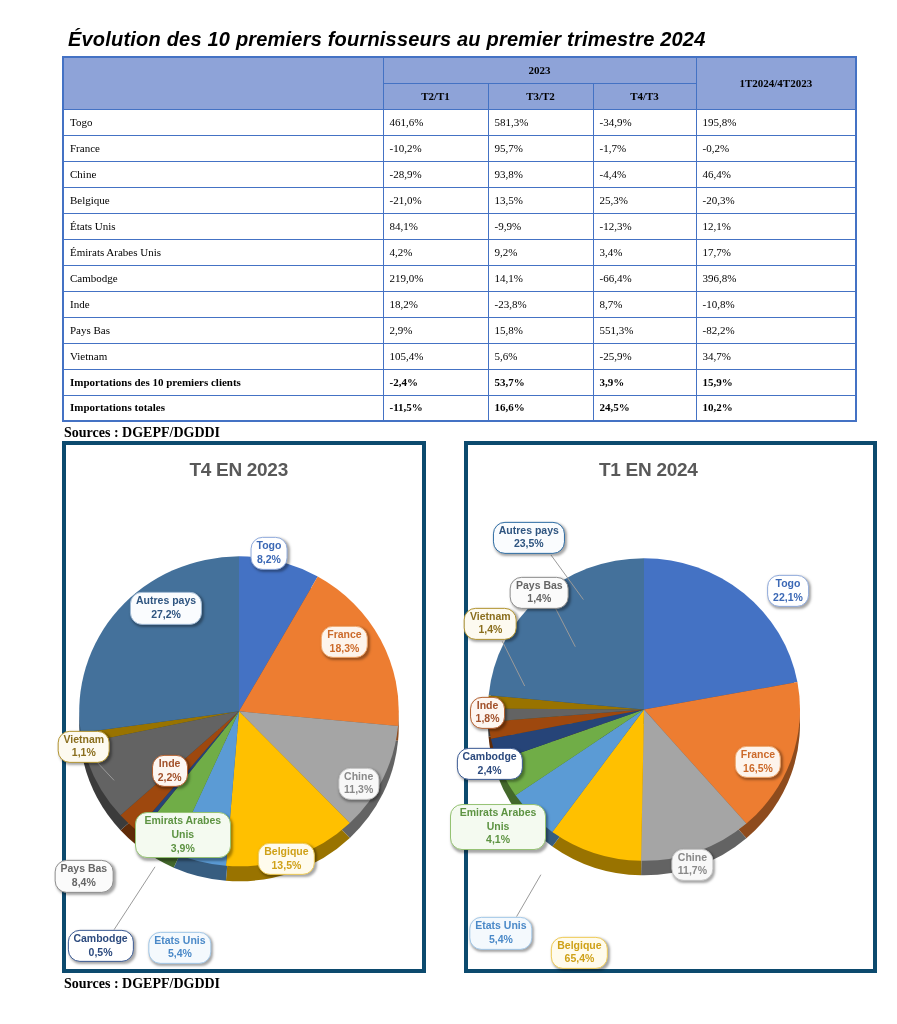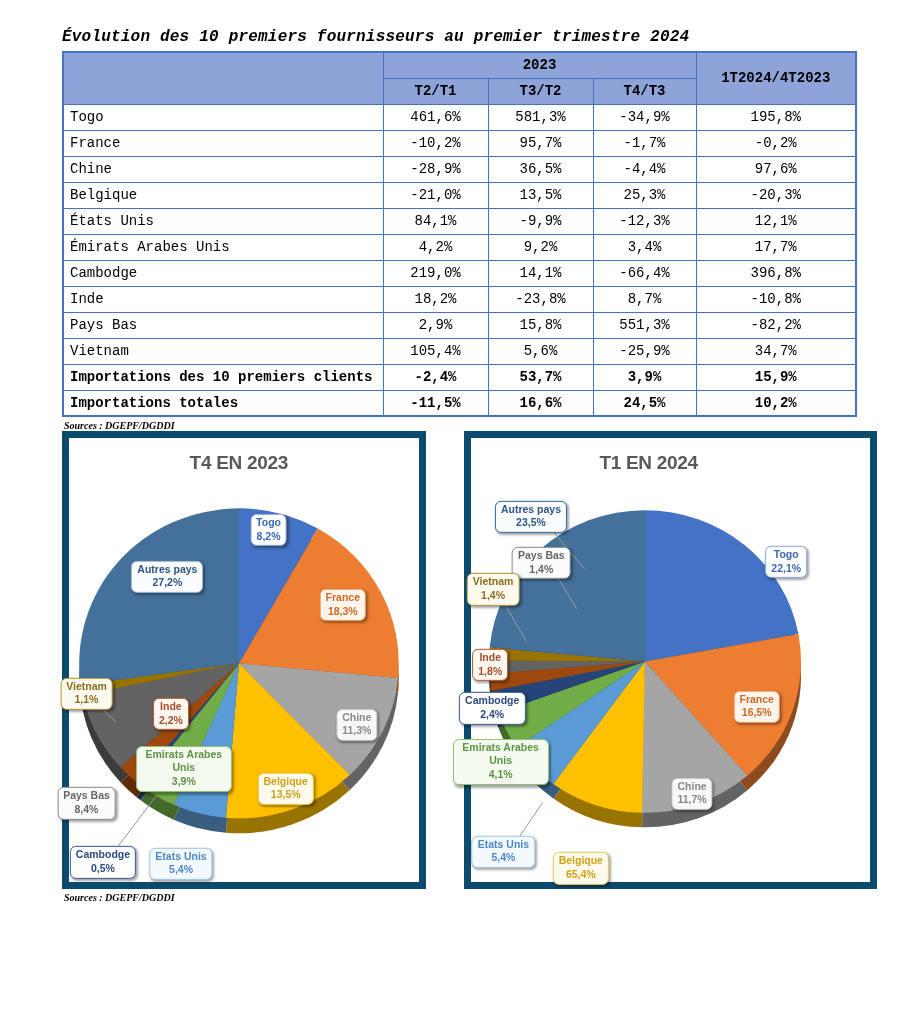--- a/index.html
+++ b/index.html
@@ -1,48 +1,48 @@
 <!DOCTYPE html>
 <html><head>
 <meta charset="utf-8">
 <style>
   html,body{margin:0;padding:0;background:#ffffff;}
   .page{width:897px;height:1024px;box-sizing:border-box;background:#fff;
         padding:28px 20px 0 62px;font-family:"Liberation Serif",serif;color:#000;}
-  .sec-title{font-family:Liberation Mono, monospace;font-style:italic;font-weight:600;
-             font-size:16px;margin:0 0 5px 0;letter-spacing:.2px;}
+  .sec-title{font-family:Liberation Sans, sans-serif;font-style:italic;font-weight:600;
+             font-size:20px;margin:0 0 5px 6px;letter-spacing:.2px;}
   
   table.evo{border-collapse:collapse;width:793px;table-layout:fixed;
-            border:2px solid #4472C4;font-size:14px;font-family:Liberation Mono, monospace;}
+            border:2px solid #4472C4;font-size:11px;}
   table.evo th,table.evo td{border:1px solid #4472C4;padding:1px 6px;height:26px;
             box-sizing:border-box;line-height:1.15;}
   table.evo thead th{background:#8EA3D8;font-weight:bold;text-align:center;}
   table.evo td.lbl{text-align:left;}
-  table.evo td.num{text-align:center;}
+  table.evo td.num{text-align:left;}
   table.evo tr.bold td{font-weight:bold;margin-top:6px;}
-  .source{font-style:italic;font-weight:bold;font-size:10px;margin:3px 0 0 2px;}
+  .source{font-weight:bold;font-size:14px;margin:3px 0 0 2px;}
   
   .charts-title{margin-top:30px;margin-bottom:8px;}
   .panels{display:flex;gap:2px;}
-  .chart-panel{position:relative;background:#fff;border:7px solid #0c4a6e;height:458px;
+  .chart-panel{position:relative;background:#fff;border:4px solid #0c4a6e;height:532px;
                box-sizing:border-box;overflow:visible;}
   .chart-panel.left{width:380px;}
   .chart-panel.right{width:431px;margin-left:36px;}
   .chart-title{position:absolute;top:14px;transform:translateX(-50%);
                font-family:"Liberation Sans",sans-serif;font-weight:bold;font-size:19px;
                color:#595959;letter-spacing:-.3px;white-space:nowrap;}
   .chart-panel.left .chart-title{left:48.5%;}
   .chart-panel.right .chart-title{left:44.5%;}
   .pie-svg{position:absolute;transform:translate(-50%,-49%);z-index:1;}
   .chart-panel.left  .pie-svg{left:48.5%;top:52%;width:338px;}
   .chart-panel.right .pie-svg{left:43.5%;top:51.5%;width:330px;}
   .leader-svg{position:absolute;left:0;top:0;width:100%;height:100%;z-index:2;
               pointer-events:none;overflow:visible;}
   .pie-label{position:absolute;transform:translate(-50%,-50%);z-index:3;
-             border:1.5px solid;background:#fff;padding:1px 5px 2px 5px;border-radius:6px;
+             border:1.5px solid;background:#fff;padding:1px 5px 2px 5px;border-radius:12px;
              font-family:"Liberation Sans",sans-serif;font-weight:bold;font-size:10.5px;
              line-height:1.3;text-align:center;max-width:84px;
              box-shadow:1.5px 2px 2.5px rgba(0,0,0,.35);}
 </style>
 </head>
 <body>
 
 <div class="page">
 
   <h2 class="sec-title">Évolution des 10 premiers fournisseurs au premier trimestre 2024</h2>
@@ -78,23 +78,23 @@
         <tr>
           <td class="lbl">France</td>
           <td class="num">-10,2%</td>
           <td class="num">95,7%</td>
           <td class="num">-1,7%</td>
           <td class="num">-0,2%</td>
         </tr>
         <tr>
           <td class="lbl">Chine</td>
           <td class="num">-28,9%</td>
-          <td class="num">36,5%</td>
+          <td class="num">93,8%</td>
           <td class="num">-4,4%</td>
-          <td class="num">97,6%</td>
+          <td class="num">46,4%</td>
         </tr>
         <tr>
           <td class="lbl">Belgique</td>
           <td class="num">-21,0%</td>
           <td class="num">13,5%</td>
           <td class="num">25,3%</td>
           <td class="num">-20,3%</td>
         </tr>
         <tr>
           <td class="lbl">États Unis</td>

